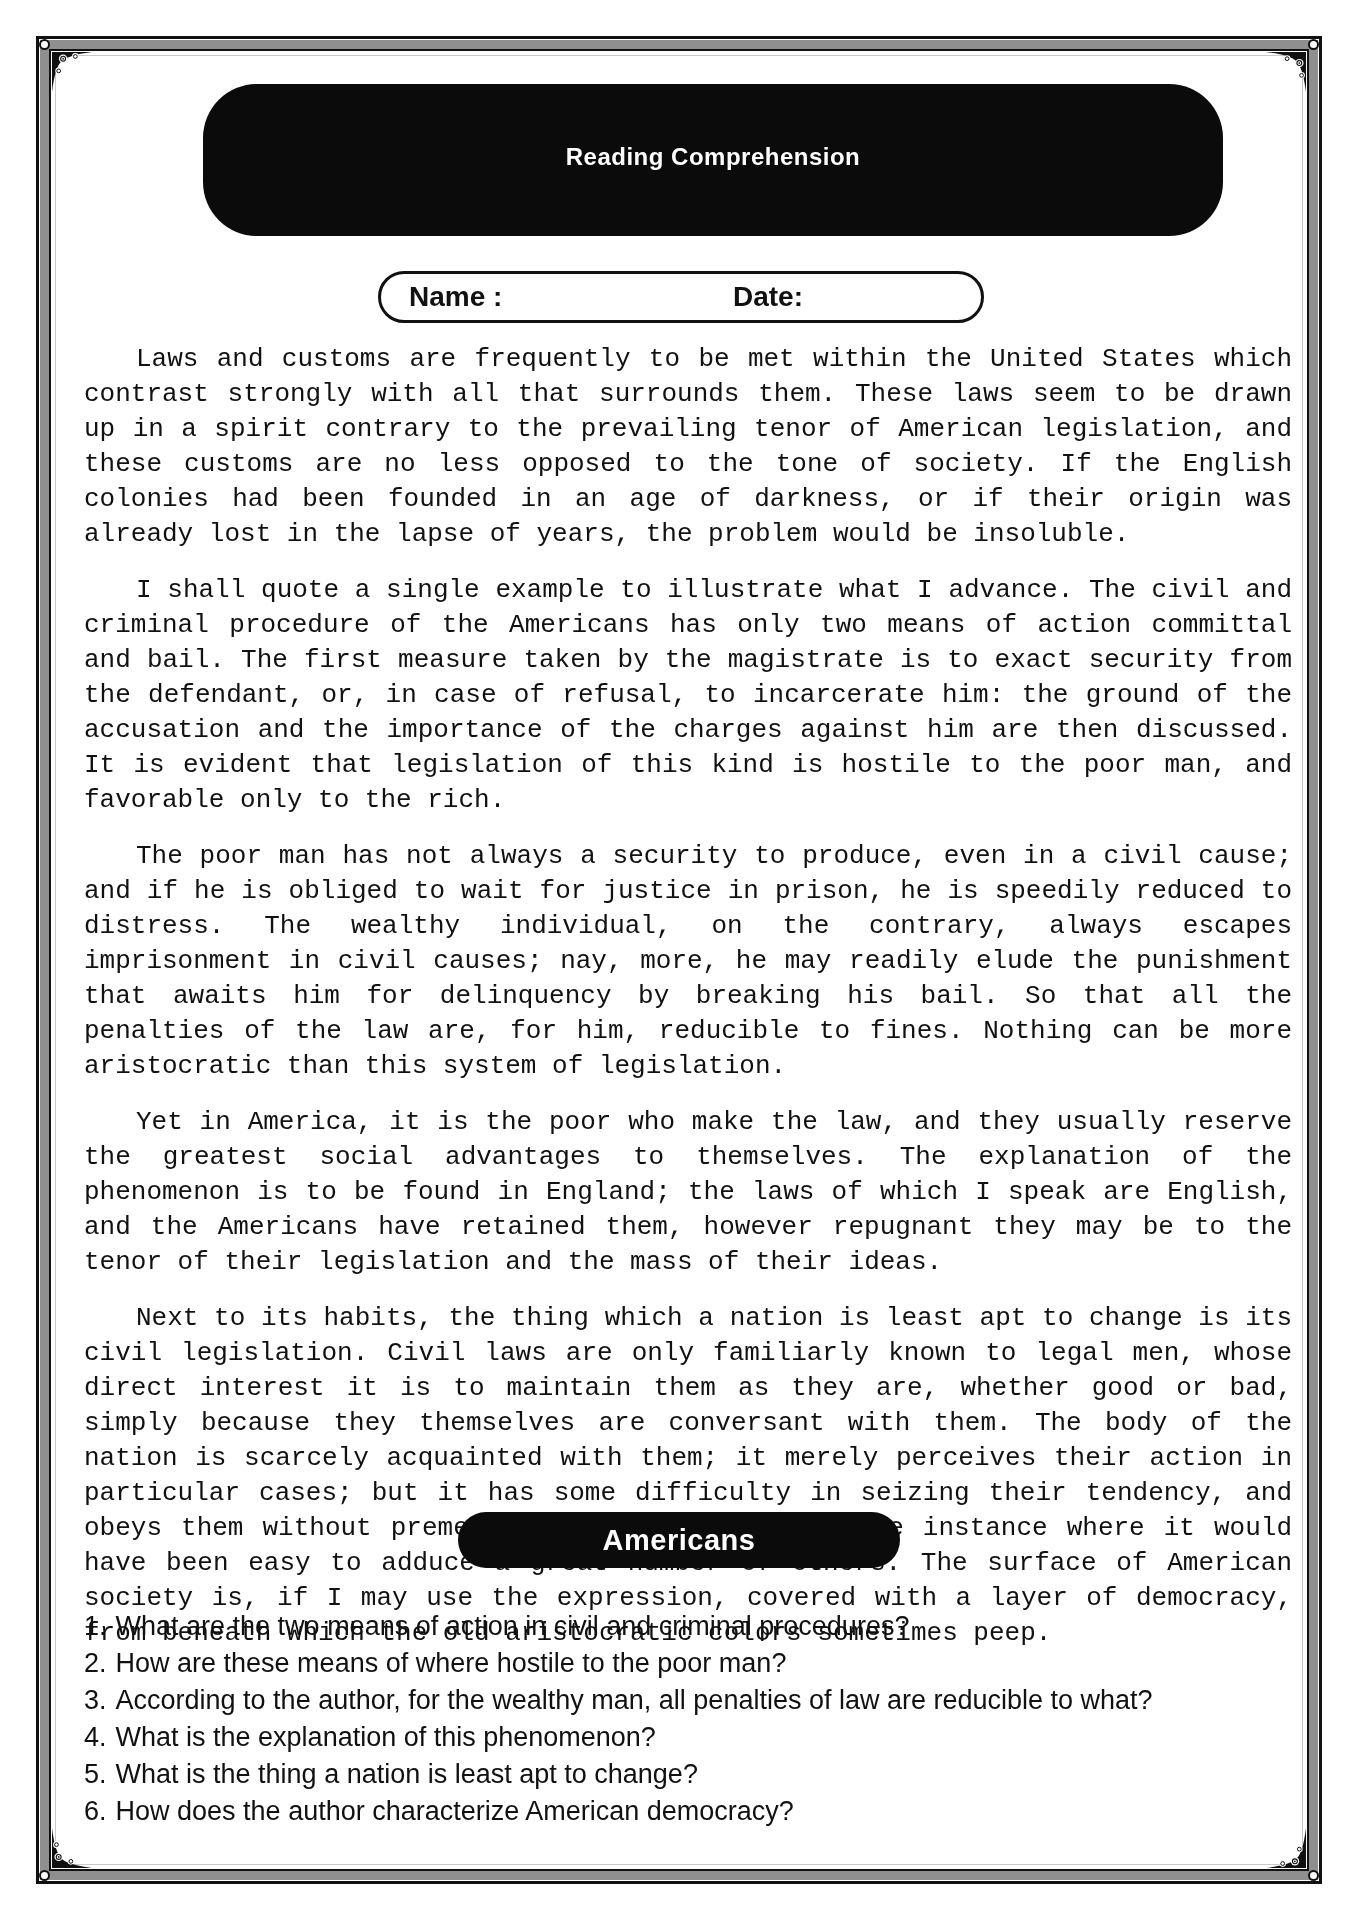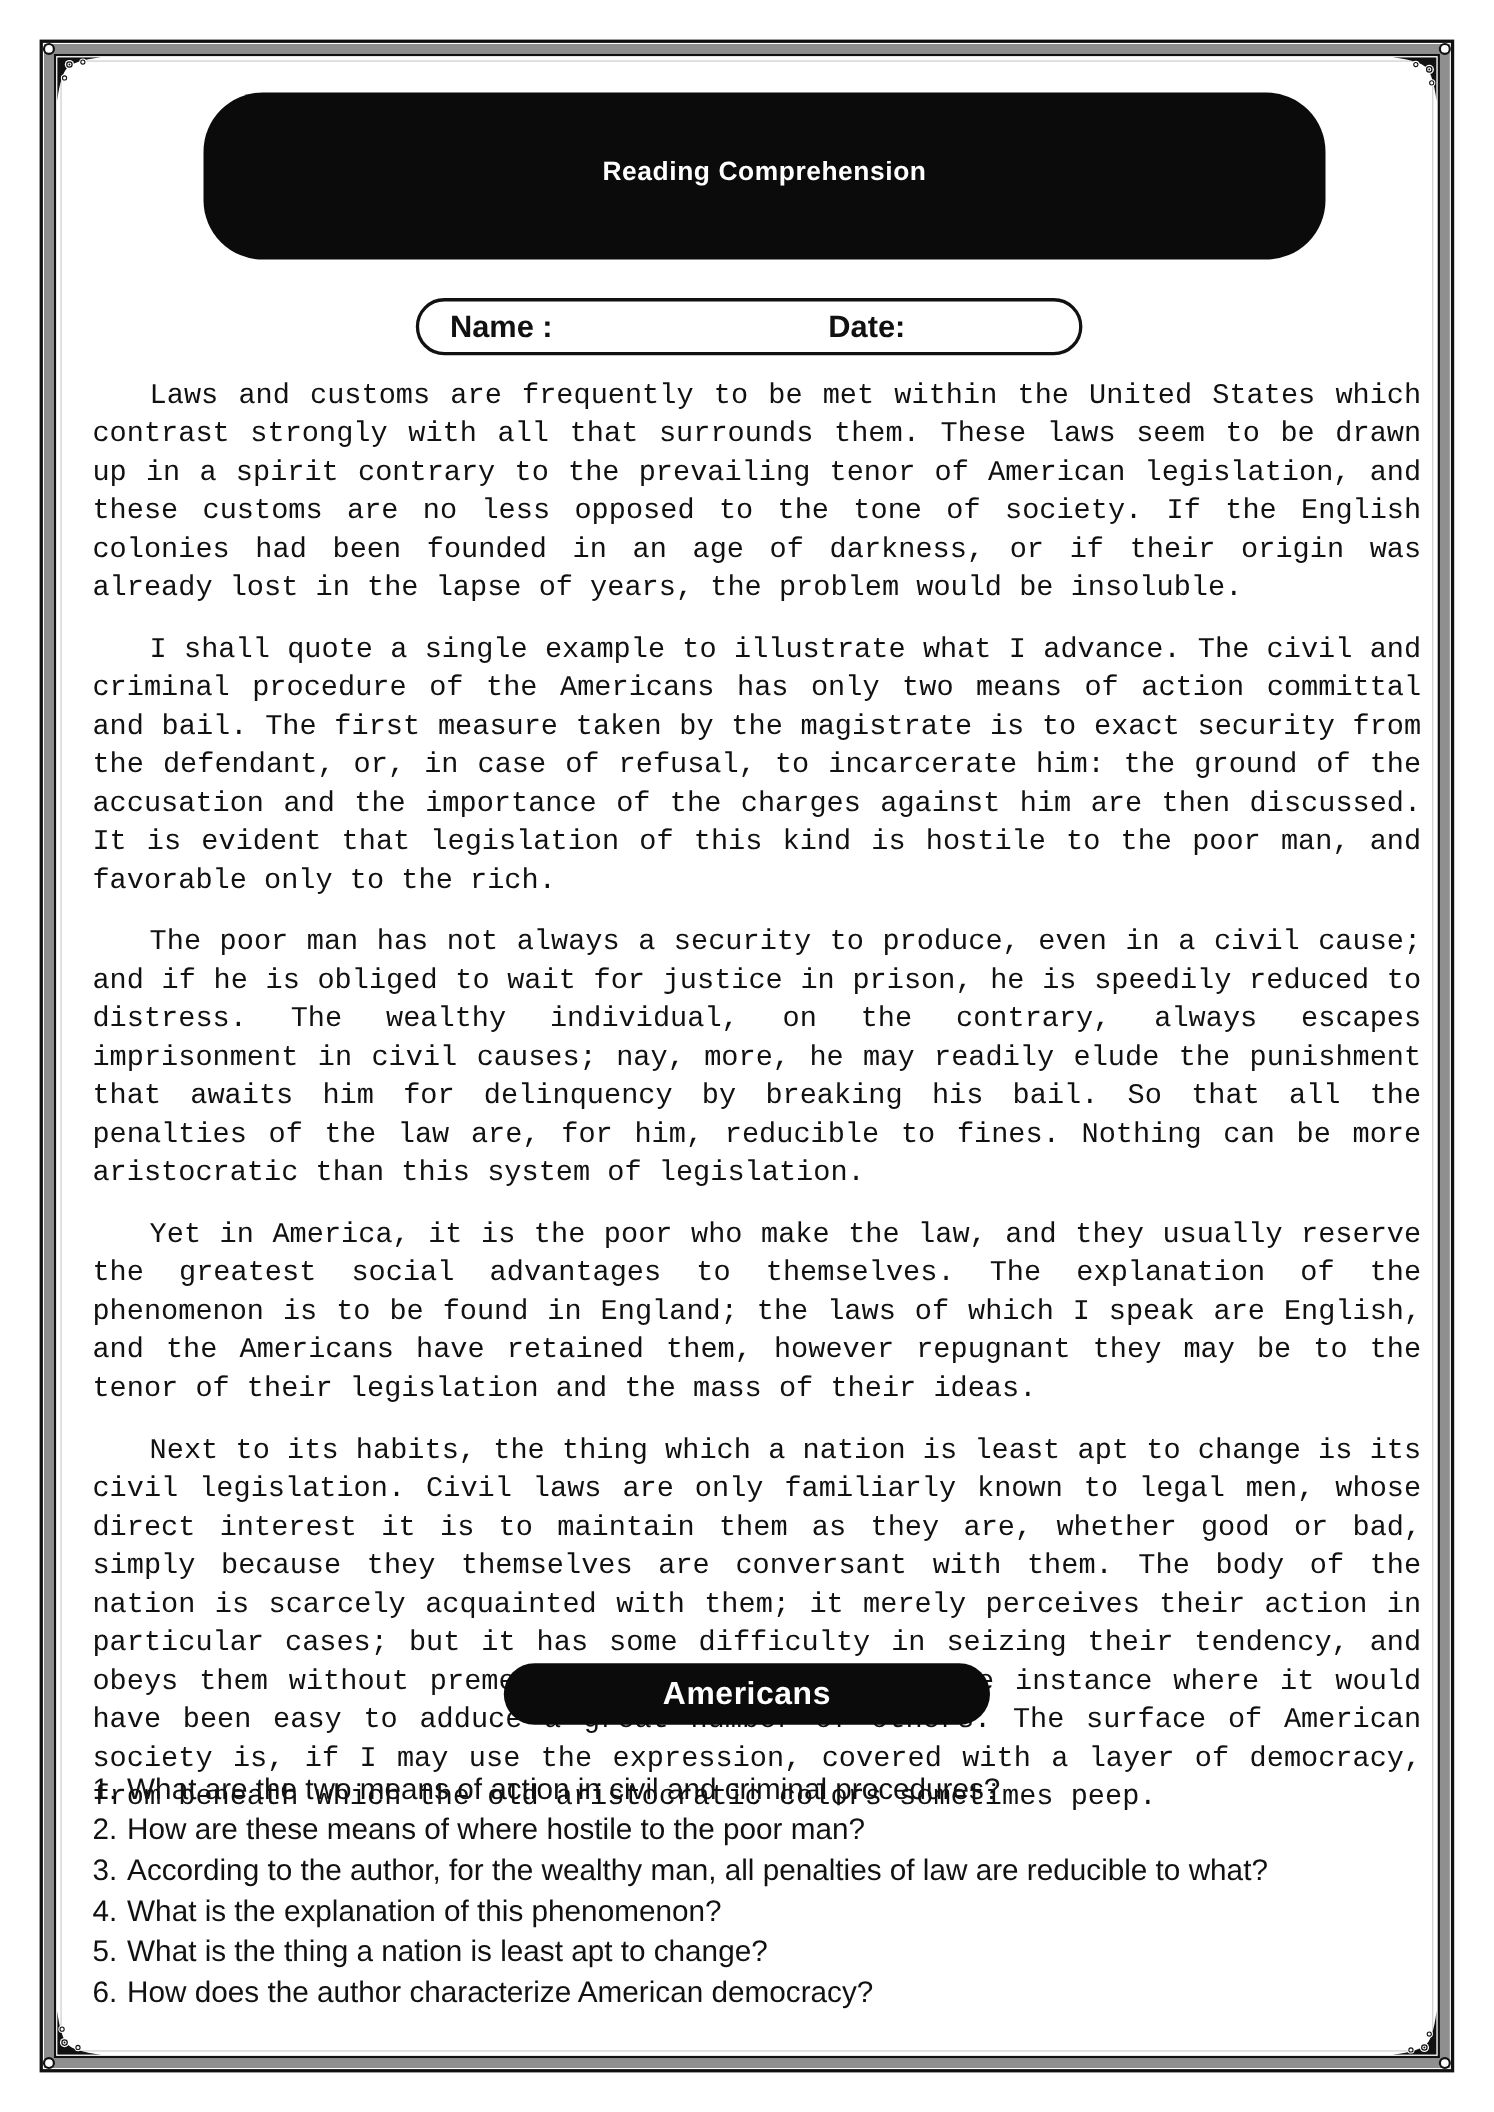--- a/index.html
+++ b/index.html
@@ -30,37 +30,37 @@
   .corner-dot.br { right: 39px; bottom: 39px; }
 
   .flourish { position: absolute; width: 40px; height: 40px; }
   .flourish.tl { left: 52px; top: 52px; }
   .flourish.tr { right: 52px; top: 52px; transform: rotate(90deg); }
   .flourish.br { right: 52px; bottom: 52px; transform: rotate(180deg); }
   .flourish.bl { left: 52px; bottom: 52px; transform: rotate(270deg); }
 
   
   .title-card {
-    position: absolute; left: 185px; top: 84px; width: 1020px; height: 152px;
+    position: absolute; left: 203px; top: 84px; width: 1020px; height: 152px;
     background: var(--card, #0b0b0b); border-radius: 54px;
     display: flex; flex-direction: column; align-items: center; justify-content: center;
     color: #fff;
   }
   .eyebrow { font-size: 24px; font-weight: 600; letter-spacing: 0.5px; margin-bottom: 6px; }
   .big-title { font-size: 64px; font-weight: 700; letter-spacing: 1px; line-height: 1; }
 
   
   .name-date-pill {
     position: absolute; left: 378px; top: 271px; width: 606px; height: 52px;
     border: 3px solid var(--ink); border-radius: 28px; box-sizing: border-box;
     display: flex; align-items: center; background: #fff;
   }
   .nd-label { font-size: 28px; font-weight: 600; color: var(--ink); }
   .nd-name { position: absolute; left: 28px; }
-  .nd-date { position: absolute; left: 372px; }
+  .nd-date { position: absolute; left: 352px; }
   .nd-fill { position: absolute; top: 6px; bottom: 6px; }
   .nd-fill.name-area { left: 128px; width: 230px; }
   .nd-fill.date-area { left: 448px; width: 140px; }
 
   
   .passage {
     position: absolute; left: 84px; top: 342px; width: 1208px;
     font-size: 26px; line-height: 35px; text-align: justify; color: var(--ink); font-family: Liberation Mono, monospace;
   }
   .passage p { margin: 0 0 21px 0; text-indent: 52px; }

